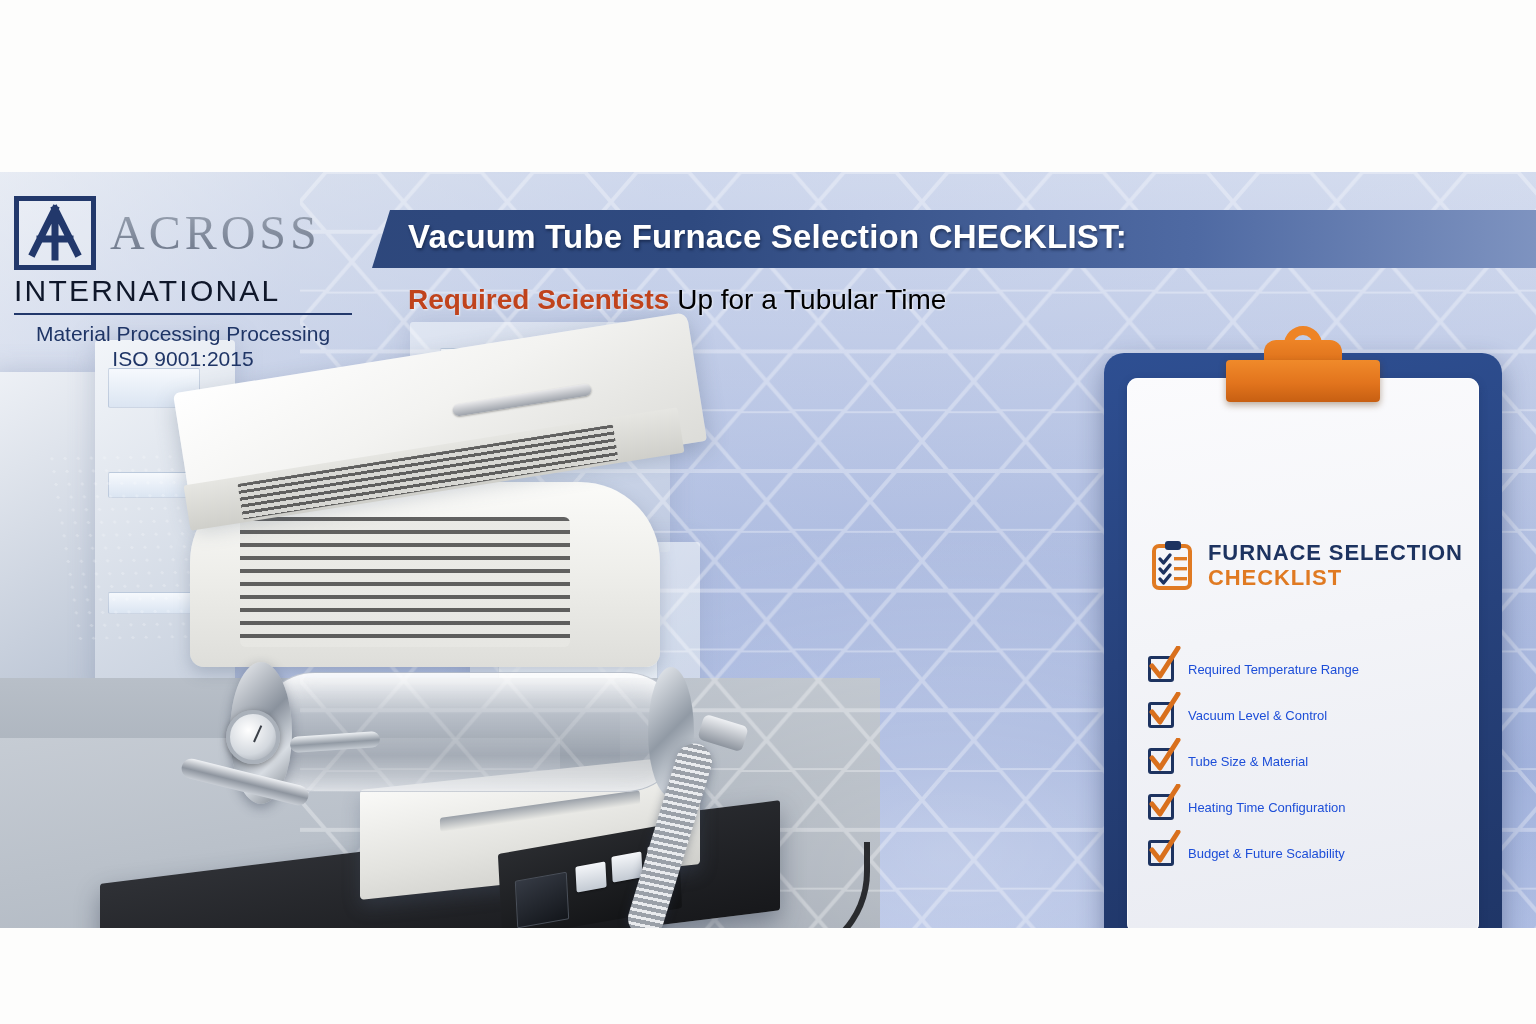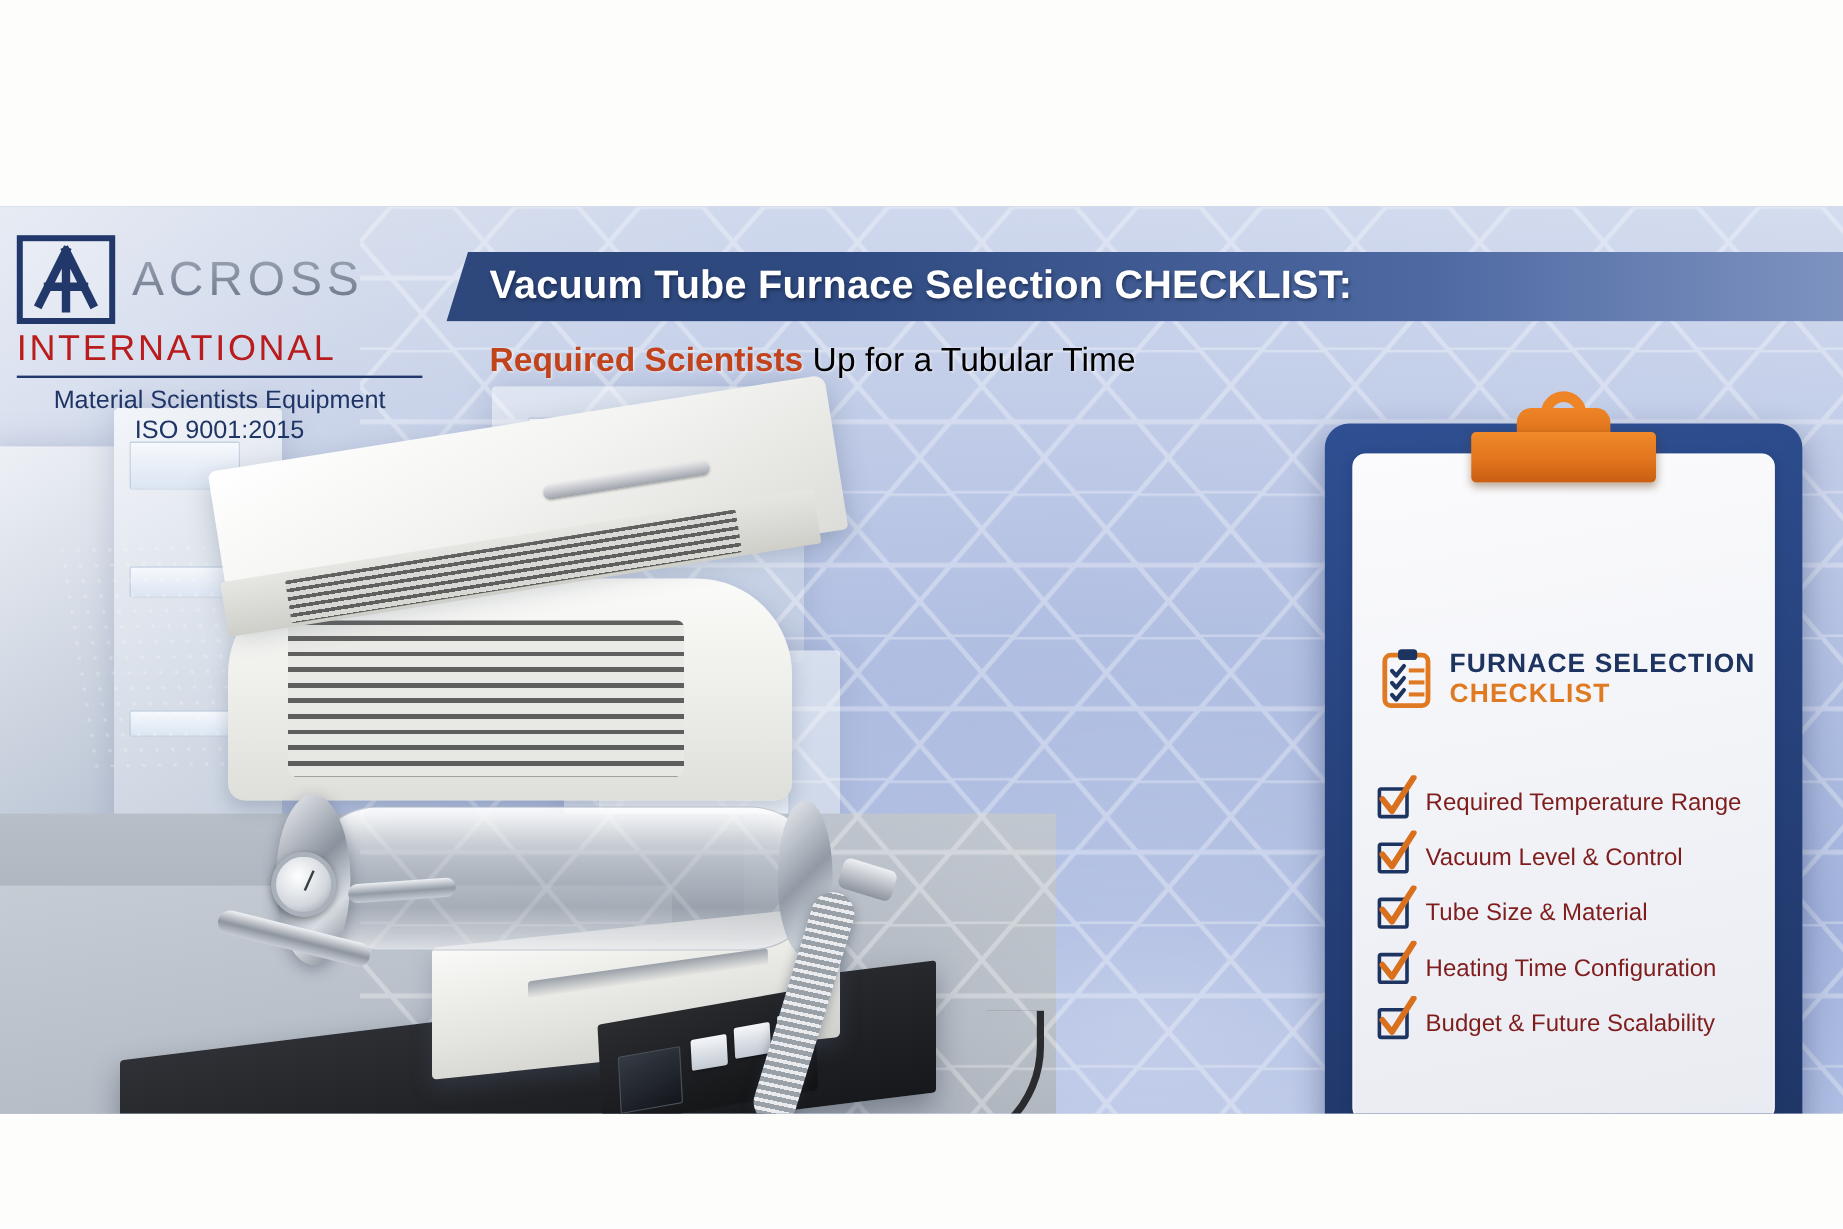--- a/index.html
+++ b/index.html
@@ -46,25 +46,25 @@
 
   
   .wash{ position:absolute; left:620px; top:300px; width:950px; height:640px;
     background:radial-gradient(ellipse at 35% 60%, rgba(255,255,255,.30), rgba(255,255,255,0) 62%); }
 
   
   .logo{ position:absolute; left:14px; top:24px; width:345px; }
   .logo-row{ display:flex; align-items:center; gap:14px; }
   .logo-mark{ width:82px; height:74px; border:5px solid #22386b; flex:0 0 auto;
     position:relative; background:rgba(255,255,255,.18); }
-  .logo-word{ font-size:40px; letter-spacing:4px; font-weight:400;
+  .logo-word{ font-size:48px; letter-spacing:4px; font-weight:400;
     background:linear-gradient(180deg,#9aa3b2,#6d778a);
-    -webkit-background-clip:text; background-clip:text; color:transparent; line-height:1; }
+    -webkit-background-clip:text; background-clip:text; color:transparent; line-height:1;font-family:Liberation Serif, serif; }
   .logo-intl{ font-size:30px; letter-spacing:2.2px; color:#1f3companies; }
-  .logo-intl{ color:#b91c1c; font-weight:400; margin-top:4px; }
+  .logo-intl{ color:#0f172a; font-weight:400; margin-top:4px; }
   .logo-rule{ height:2px; background:#22386b; margin:5px 0 6px; width:338px; }
   .logo-sub{ font-size:21px; color:#1f3566; text-align:center; width:338px; line-height:1.25; }
   .logo-iso{ font-size:21px; color:#1f3566; text-align:center; width:338px; }
 
   
   .titlebar{ position:absolute; left:0; top:38px; width:1536px; height:58px;
     background:linear-gradient(90deg,#2c4477 0%,#2f4a80 45%,#4f6aa3 78%,#7e93c0 100%);
     clip-path:polygon(390px 0, 1536px 0, 1536px 58px, 372px 58px);
     box-shadow:0 2px 6px rgba(30,45,85,.25); }
   .title-txt{ position:absolute; left:408px; top:46px; font-size:33px; font-weight:bold;
@@ -176,21 +176,21 @@
   .cl-title{ line-height:1.04; }
   .cl-t1{ font-size:26px; font-weight:bold; color:#1d3360; letter-spacing:1.4px; }
   .cl-t2{ font-size:22px; font-weight:bold; color:#1d3360; letter-spacing:.9px; margin-top:3px; }
   .cl-t3{ font-size:22px; font-weight:bold; color:#e07a22; letter-spacing:.9px; margin-top:2px; }
 
   .cl-list{ position:absolute; left:44px; top:312px; width:310px; }
   .cl-item{ display:flex; align-items:center; gap:14px; height:46px; }
   .cl-box{ position:relative; width:26px; height:26px; flex:0 0 auto;
     border:3px solid #1d3360; border-radius:3px; }
   .cl-box svg{ position:absolute; left:-3px; top:-13px; }
-  .cl-label{ font-size:20px; color:#7f1d1d; white-space:nowrap; }
+  .cl-label{ font-size:13px; color:#1d4ed8; white-space:nowrap; }
 </style>
 </head>
 <body>
 
 <div id="stage">
 
   <div class="banner">
 
     <div class="bg-photo"></div>
 
@@ -259,21 +259,21 @@
           <svg width="72" height="64" viewBox="0 0 72 64">
             <path d="M36 8 L58 52 M36 8 L14 52 M21 38 L51 38 M36 14 L36 56" stroke="#22386b" stroke-width="7" fill="none" stroke-linecap="square"></path>
           </svg>
         </div>
         <div>
           <div class="logo-word">ACROSS</div>
         </div>
       </div>
       <div class="logo-intl">INTERNATIONAL</div>
       <div class="logo-rule"></div>
-      <div class="logo-sub">Material Scientists Equipment</div>
+      <div class="logo-sub">Material Processing Processing</div>
       <div class="logo-iso">ISO 9001:2015</div>
     </div>
 
     <div class="clip-wrap">
 
       <div class="clip-board"></div>
       <div class="clip-paper"></div>
 
       <div>
         <div class="clip-ring"></div>

